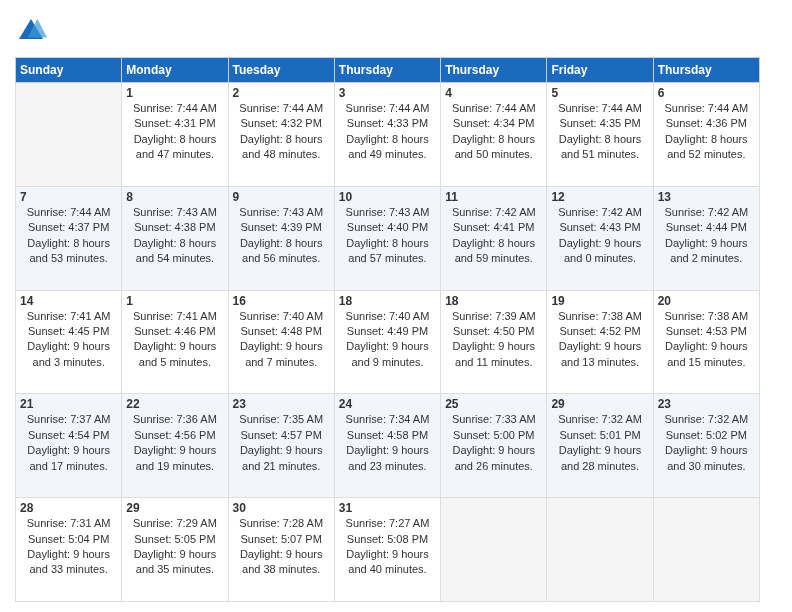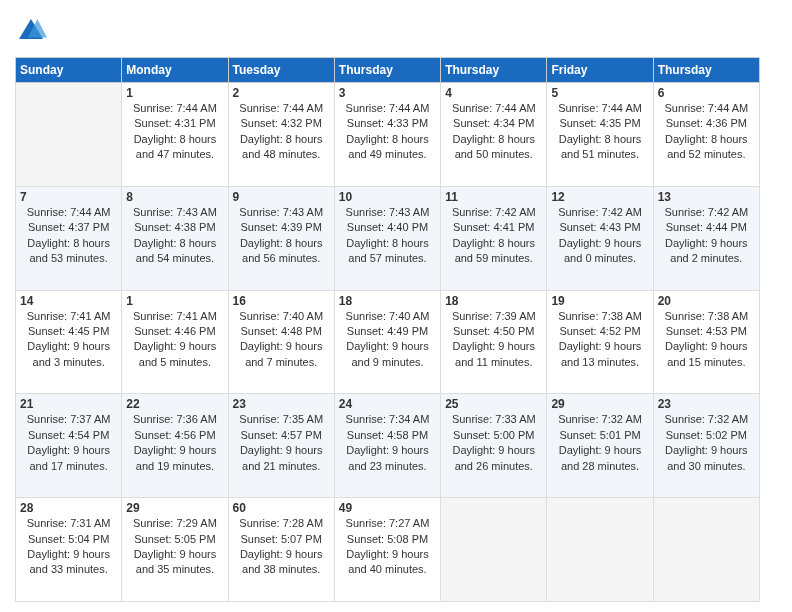--- a/index.html
+++ b/index.html
@@ -256,25 +256,25 @@
         <tr>
           <td>
             <span class="day-number">28</span>
             <div class="cell-text">Sunrise: 7:31 AM<br>Sunset: 5:04 PM<br>Daylight: 9 hours and 33 minutes.</div>
           </td>
           <td>
             <span class="day-number">29</span>
             <div class="cell-text">Sunrise: 7:29 AM<br>Sunset: 5:05 PM<br>Daylight: 9 hours and 35 minutes.</div>
           </td>
           <td>
-            <span class="day-number">60</span>
+            <span class="day-number">30</span>
             <div class="cell-text">Sunrise: 7:28 AM<br>Sunset: 5:07 PM<br>Daylight: 9 hours and 38 minutes.</div>
           </td>
           <td>
-            <span class="day-number">49</span>
+            <span class="day-number">31</span>
             <div class="cell-text">Sunrise: 7:27 AM<br>Sunset: 5:08 PM<br>Daylight: 9 hours and 40 minutes.</div>
           </td>
           <td class="empty"></td>
           <td class="empty"></td>
           <td class="empty"></td>
         </tr>
       </tbody>
   </table>
 </div>
 

